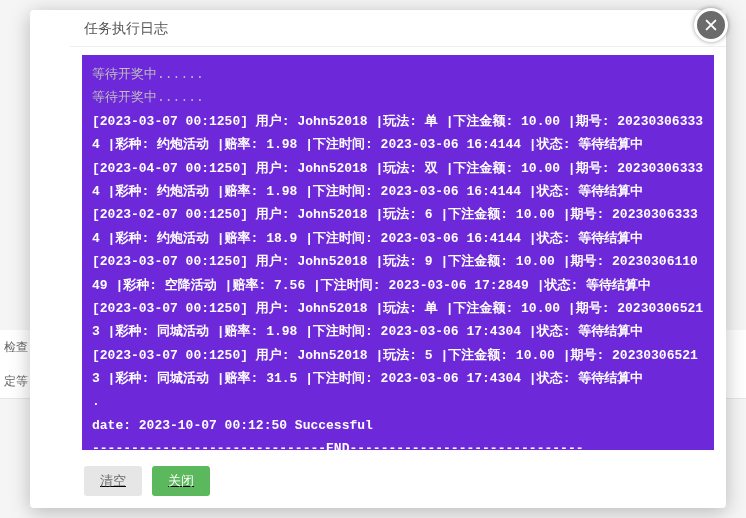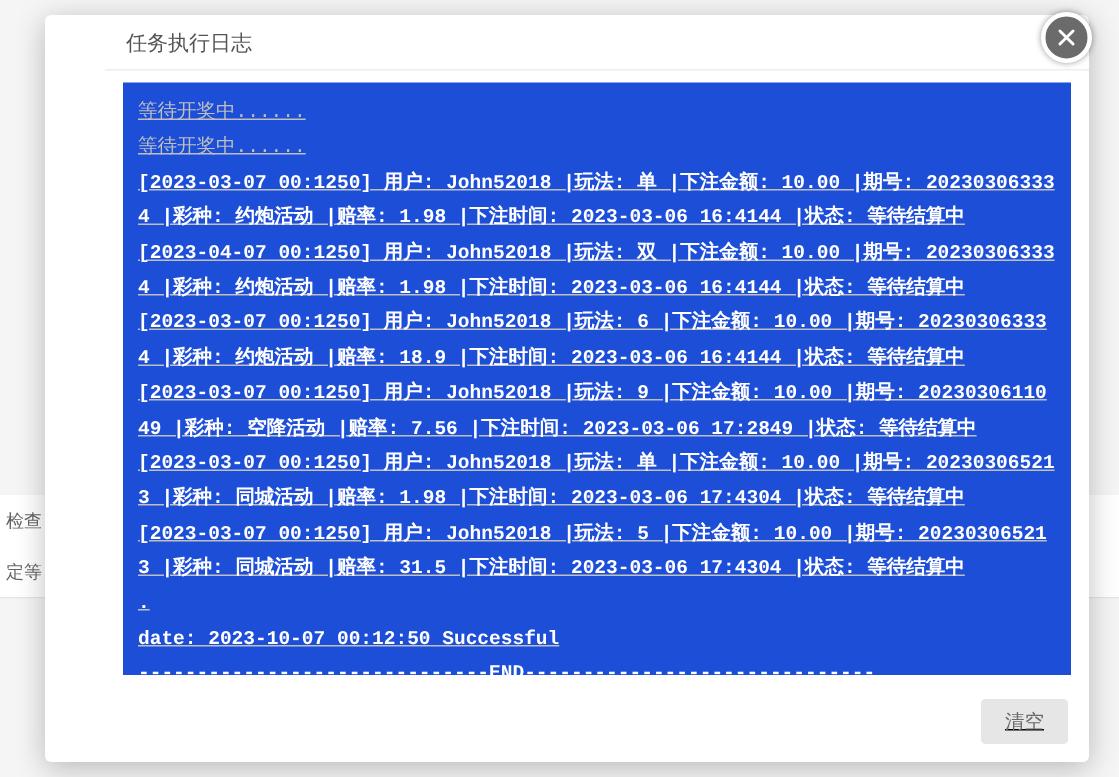--- a/index.html
+++ b/index.html
@@ -2,22 +2,22 @@
 <html><head>
 <meta charset="utf-8">
 <style>
   html,body{margin:0;padding:0;font-family:"Microsoft YaHei","PingFang SC",Arial,sans-serif;background:#f0f0f0;width:746px;height:518px;overflow:hidden;}
   .backdrop{position:absolute;inset:0;background:#f5f5f5;}
   .bg-row{position:absolute;left:0;right:0;height:34px;border-bottom:1px solid #e6e6e6;background:#fff;color:#666;font-size:12px;display:flex;align-items:center;padding-left:4px;}
   .modal{position:absolute;left:30px;right:20px;top:10px;bottom:10px;background:#fff;border-radius:4px;box-shadow:0 4px 20px rgba(0,0,0,0.25);display:flex;flex-direction:column;padding-left:40px;}
   .modal-close{position:absolute;top:-2px;right:-2px;width:28px;height:28px;border-radius:50%;background:#6b6b6b;display:flex;align-items:center;justify-content:center;cursor:pointer;border:3px solid #fff;box-shadow:0 0 4px rgba(0,0,0,0.4);}
   .modal-close svg{width:14px;height:14px;}
   .modal-header{padding:10px 14px 8px 14px;font-size:14px;color:#555;border-bottom:1px solid #eee;}
-  .modal-body{flex:1;margin:8px 12px;background:#1d4ed8;color:#bfbfbf;font-family:Consolas,"Courier New",monospace;font-size:13px;line-height:1.8;padding:8px 10px;overflow:hidden;white-space:pre-wrap;word-break:break-all;text-decoration:underline;}
-  .modal-footer{display:flex;justify-content:flex-end;gap:10px;padding:8px 14px 12px 14px;text-decoration:underline;}
+  .modal-body{flex:1;margin:8px 12px;background:#6d28d9;color:#bfbfbf;font-family:Consolas,"Courier New",monospace;font-size:13px;line-height:1.8;padding:8px 10px;overflow:hidden;white-space:pre-wrap;word-break:break-all;}
+  .modal-footer{display:flex;gap:10px;padding:8px 14px 12px 14px;text-decoration:underline;}
   .btn{border:none;border-radius:3px;font-size:13px;height:30px;padding:0 16px;cursor:pointer;}
   .btn-default{background:#e6e6e6;color:#6a6a6a;}
   .btn-success{background:#5cb85c;color:#fff;}
   .log-white{color:#ffffff;font-weight:bold;margin-top:28px;}
 </style>
 </head>
 <body>
 
 <div class="backdrop">
   <div class="bg-row" style="top:330px">检查</div>
@@ -28,23 +28,24 @@
   <div class="modal-close">
     <svg viewBox="0 0 16 16">
         <path d="M3 3 L13 13 M13 3 L3 13" stroke="#fff" stroke-width="2.2" stroke-linecap="round"></path>
       </svg>
   </div>
   <div class="modal-header">任务执行日志</div>
   <div class="modal-body" id="log-body">等待开奖中......
 等待开奖中......
 <span class="log-white">[2023-03-07 00:1250] 用户: John52018 |玩法: 单 |下注金额: 10.00 |期号: 202303063334 |彩种: 约炮活动 |赔率: 1.98 |下注时间: 2023-03-06 16:4144 |状态: 等待结算中</span>
 <span class="log-white">[2023-04-07 00:1250] 用户: John52018 |玩法: 双 |下注金额: 10.00 |期号: 202303063334 |彩种: 约炮活动 |赔率: 1.98 |下注时间: 2023-03-06 16:4144 |状态: 等待结算中</span>
-<span class="log-white">[2023-03-07 00:1250] 用户: John52018 |玩法: 6 |下注金额: 10.00 |期号: 202303063334 |彩种: 约炮活动 |赔率: 18.9 |下注时间: 2023-03-06 16:4144 |状态: 等待结算中</span>
+<span class="log-white">[2023-02-07 00:1250] 用户: John52018 |玩法: 6 |下注金额: 10.00 |期号: 202303063334 |彩种: 约炮活动 |赔率: 18.9 |下注时间: 2023-03-06 16:4144 |状态: 等待结算中</span>
 <span class="log-white">[2023-03-07 00:1250] 用户: John52018 |玩法: 9 |下注金额: 10.00 |期号: 2023030611049 |彩种: 空降活动 |赔率: 7.56 |下注时间: 2023-03-06 17:2849 |状态: 等待结算中</span>
 <span class="log-white">[2023-03-07 00:1250] 用户: John52018 |玩法: 单 |下注金额: 10.00 |期号: 202303065213 |彩种: 同城活动 |赔率: 1.98 |下注时间: 2023-03-06 17:4304 |状态: 等待结算中</span>
 <span class="log-white">[2023-03-07 00:1250] 用户: John52018 |玩法: 5 |下注金额: 10.00 |期号: 202303065213 |彩种: 同城活动 |赔率: 31.5 |下注时间: 2023-03-06 17:4304 |状态: 等待结算中</span>
 <span class="log-white">.</span>
 <span class="log-white">date: 2023-10-07 00:12:50 Successful</span>
 <span class="log-white">------------------------------END------------------------------</span></div>
   <div class="modal-footer">
     <button class="btn btn-default">清空</button>
+    <button class="btn btn-success">关闭</button>
   </div>
 </div>
 
 </body></html>

